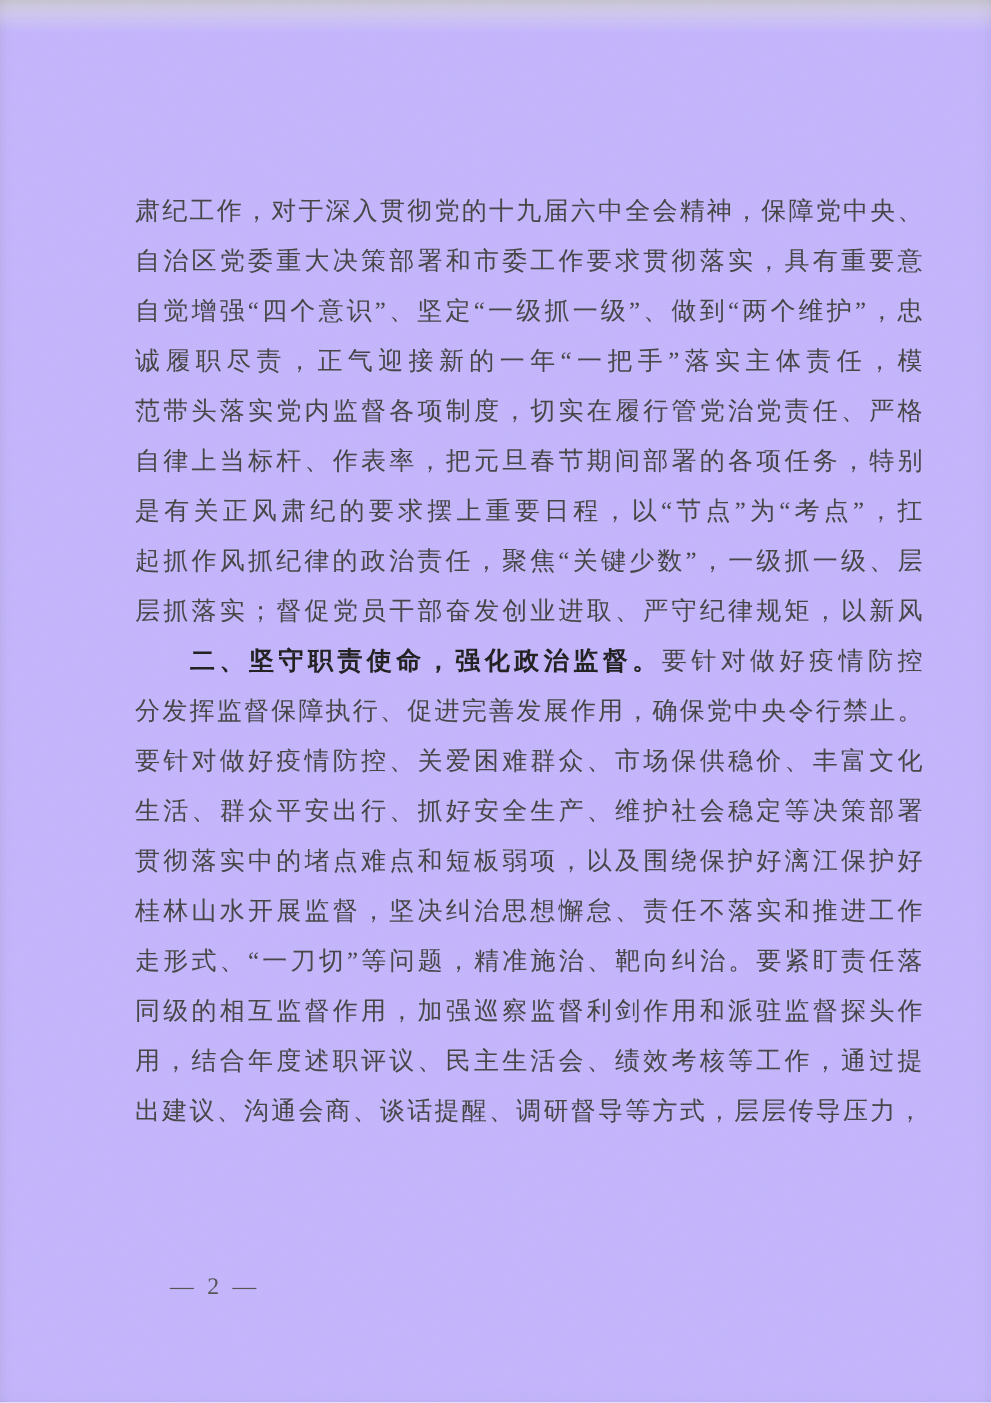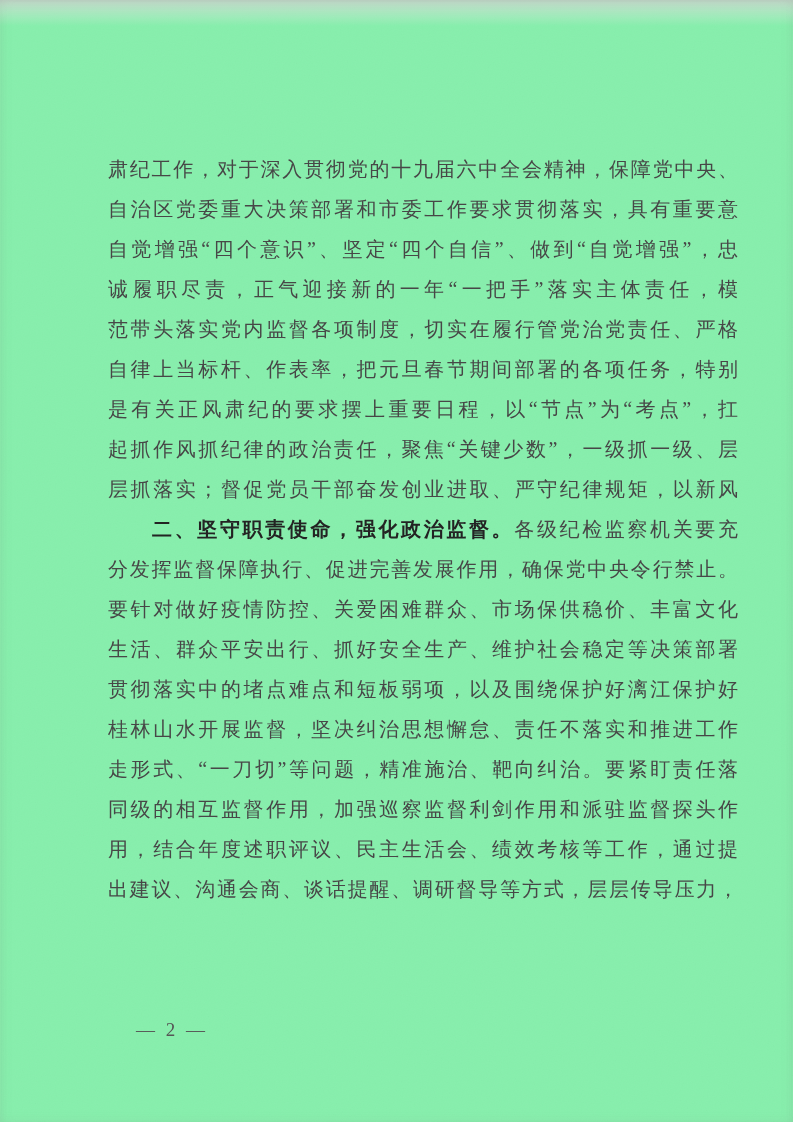--- a/index.html
+++ b/index.html
@@ -4,21 +4,21 @@
 <style>
   html, body {
     margin: 0;
     padding: 0;
     background: #ffffff;
   }
   .page {
     position: relative;
     width: 793px;
     height: 1122px;
-    background: #86efac;
+    background: #c4b5fd;
     overflow: hidden;
     font-family: "Liberation Serif", "DejaVu Serif", serif;
   }
   
   .scan-edge-top {
     position: absolute;
     left: 0; top: 0;
     width: 100%; height: 26px;
     background: linear-gradient(#e2e2e0, rgba(251,251,249,0));
     opacity: 0.75;
@@ -90,29 +90,29 @@
     </filter>
     <rect width="793" height="1122" filter="url(#grain)"></rect>
   </svg>
 
   <div class="scan-edge-top"></div>
   <div class="scan-vignette"></div>
 
   <div class="text-block">
     <div class="line">肃纪工作，对于深入贯彻党的十九届六中全会精神，保障党中央、</div>
     <div class="line">自治区党委重大决策部署和市委工作要求贯彻落实，具有重要意</div>
-    <div class="line">自觉增强“四个意识”、坚定“四个自信”、做到“自觉增强”，忠</div>
+    <div class="line">自觉增强“四个意识”、坚定“一级抓一级”、做到“两个维护”，忠</div>
     <div class="line">诚履职尽责，正气迎接新的一年“一把手”落实主体责任，模</div>
     <div class="line">范带头落实党内监督各项制度，切实在履行管党治党责任、严格</div>
     <div class="line">自律上当标杆、作表率，把元旦春节期间部署的各项任务，特别</div>
     <div class="line">是有关正风肃纪的要求摆上重要日程，以“节点”为“考点”，扛</div>
     <div class="line">起抓作风抓纪律的政治责任，聚焦“关键少数”，一级抓一级、层</div>
     <div class="line">层抓落实；督促党员干部奋发创业进取、严守纪律规矩，以新风</div>
     <div class="line indent">
-      <span class="heading-bold">二、坚守职责使命，强化政治监督。</span><span>各级纪检监察机关要充</span>
+      <span class="heading-bold">二、坚守职责使命，强化政治监督。</span><span>要针对做好疫情防控</span>
     </div>
     <div class="line">分发挥监督保障执行、促进完善发展作用，确保党中央令行禁止。</div>
     <div class="line">要针对做好疫情防控、关爱困难群众、市场保供稳价、丰富文化</div>
     <div class="line">生活、群众平安出行、抓好安全生产、维护社会稳定等决策部署</div>
     <div class="line">贯彻落实中的堵点难点和短板弱项，以及围绕保护好漓江保护好</div>
     <div class="line">桂林山水开展监督，坚决纠治思想懈怠、责任不落实和推进工作</div>
     <div class="line">走形式、“一刀切”等问题，精准施治、靶向纠治。要紧盯责任落</div>
     <div class="line">同级的相互监督作用，加强巡察监督利剑作用和派驻监督探头作</div>
     <div class="line">用，结合年度述职评议、民主生活会、绩效考核等工作，通过提</div>
     <div class="line">出建议、沟通会商、谈话提醒、调研督导等方式，层层传导压力，</div>

